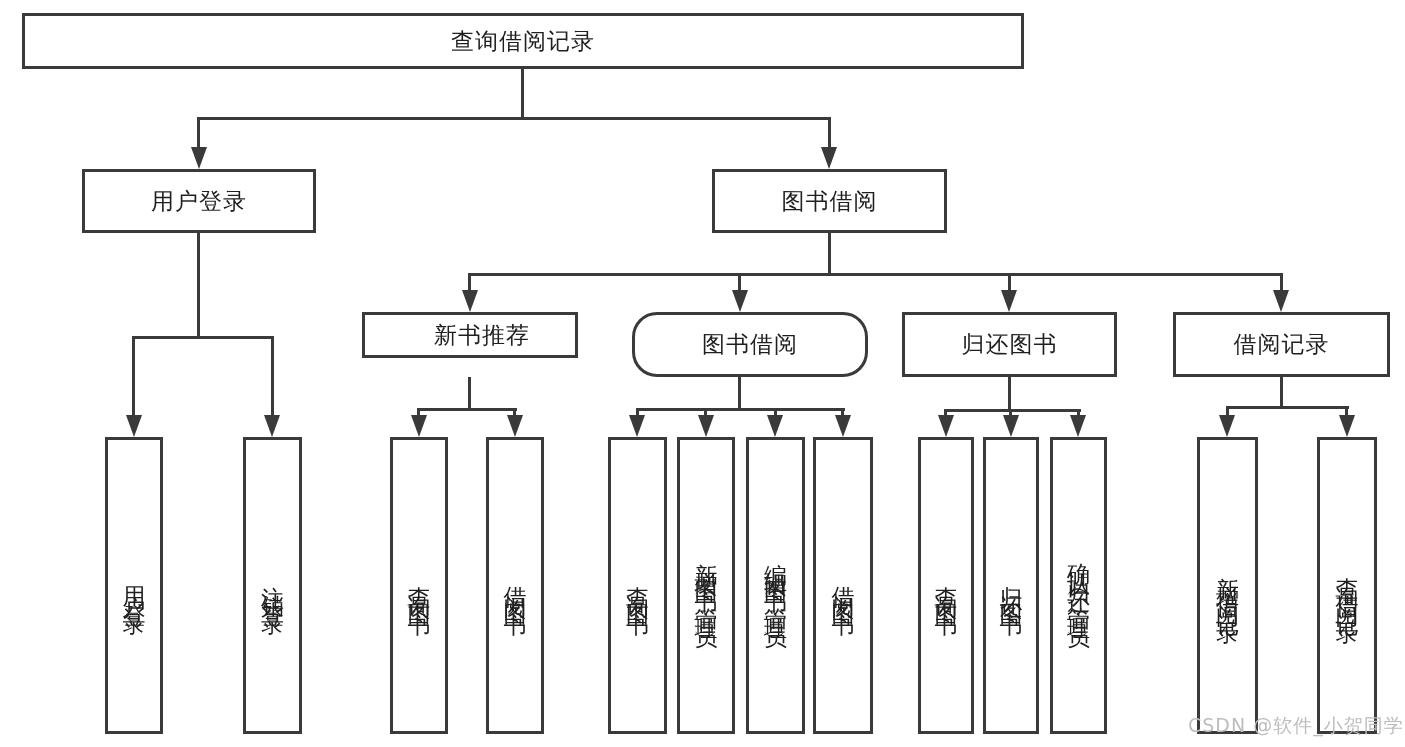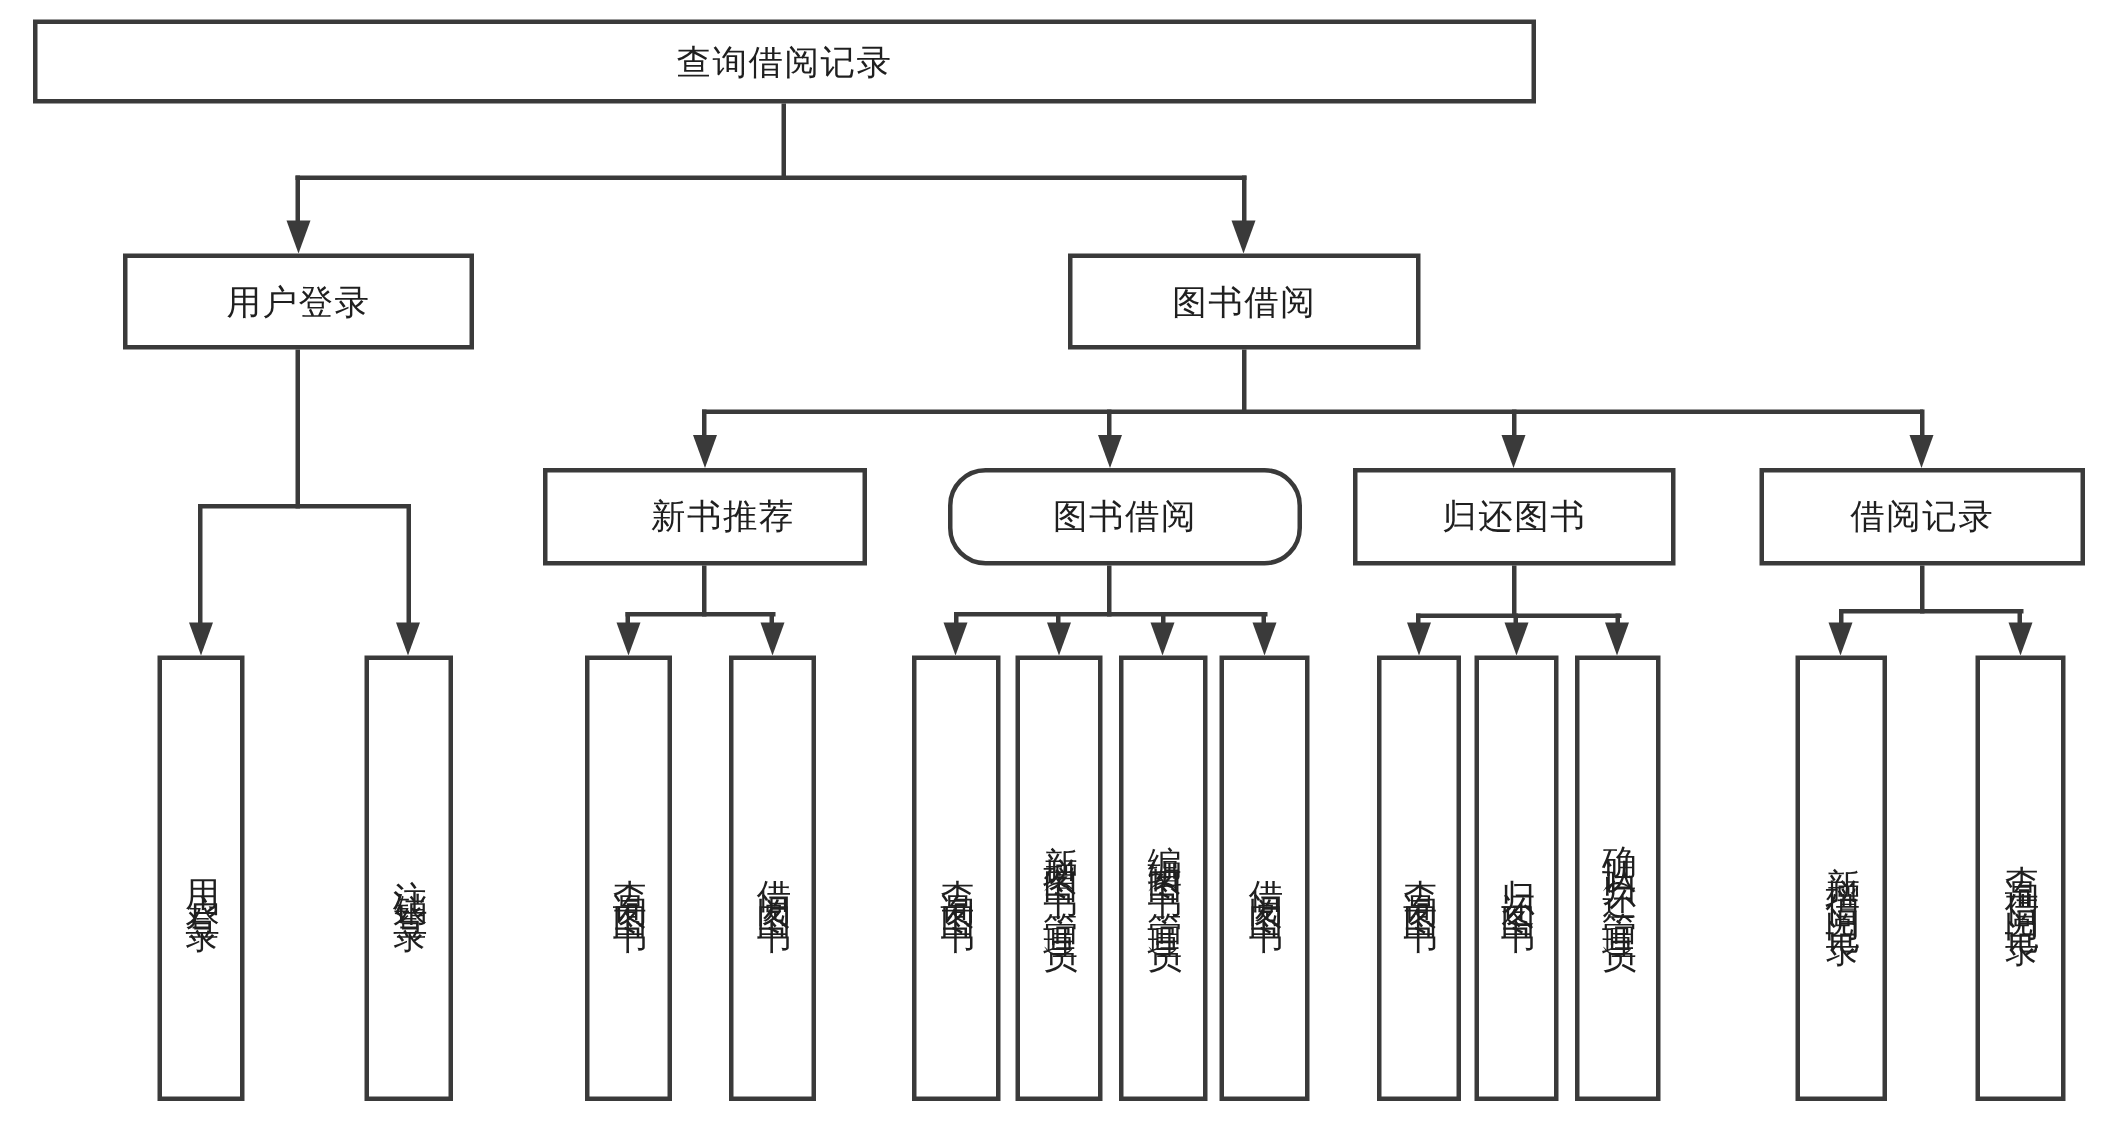--- a/index.html
+++ b/index.html
@@ -94,21 +94,21 @@
   <div class="hline" style="left:468px; top:273px; width:814px;"></div>
   <div class="vline" style="left:468px; top:273px; height:22px;"></div>
   <div class="arrow" style="left:462px; top:290px;"></div>
   <div class="vline" style="left:738px; top:273px; height:22px;"></div>
   <div class="arrow" style="left:732px; top:290px;"></div>
   <div class="vline" style="left:1008px; top:273px; height:22px;"></div>
   <div class="arrow" style="left:1001px; top:290px;"></div>
   <div class="vline" style="left:1280px; top:273px; height:22px;"></div>
   <div class="arrow" style="left:1273px; top:290px;"></div>
 
-  <div class="box" style="left:362px; top:312px; width:216px; height:65px;padding-left:24px;">
+  <div class="box" style="left:362px; top:312px; width:216px; height:46px;padding-left:24px;">
     <span class="hlabel">新书推荐</span>
   </div>
   <div class="box" style="left:632px; top:312px; width:236px; height:65px;border-radius:25px;">
     <span class="hlabel">图书借阅</span>
   </div>
   <div class="box" style="left:902px; top:312px; width:215px; height:65px;">
     <span class="hlabel">归还图书</span>
   </div>
   <div class="box" style="left:1173px; top:312px; width:217px; height:65px;">
     <span class="hlabel">借阅记录</span>
@@ -185,14 +185,15 @@
     <span class="vlabel">确认归还（管理员）</span>
   </div>
 
   <div class="box" style="left:1197px; top:437px; width:61px; height:297px;">
     <span class="vlabel">新增借阅记录</span>
   </div>
   <div class="box" style="left:1317px; top:437px; width:60px; height:297px;">
     <span class="vlabel">查询借阅记录</span>
   </div>
 
+  <div class="watermark">CSDN @软件_小贺同学</div>
 
 </div>
 
 </body></html>

